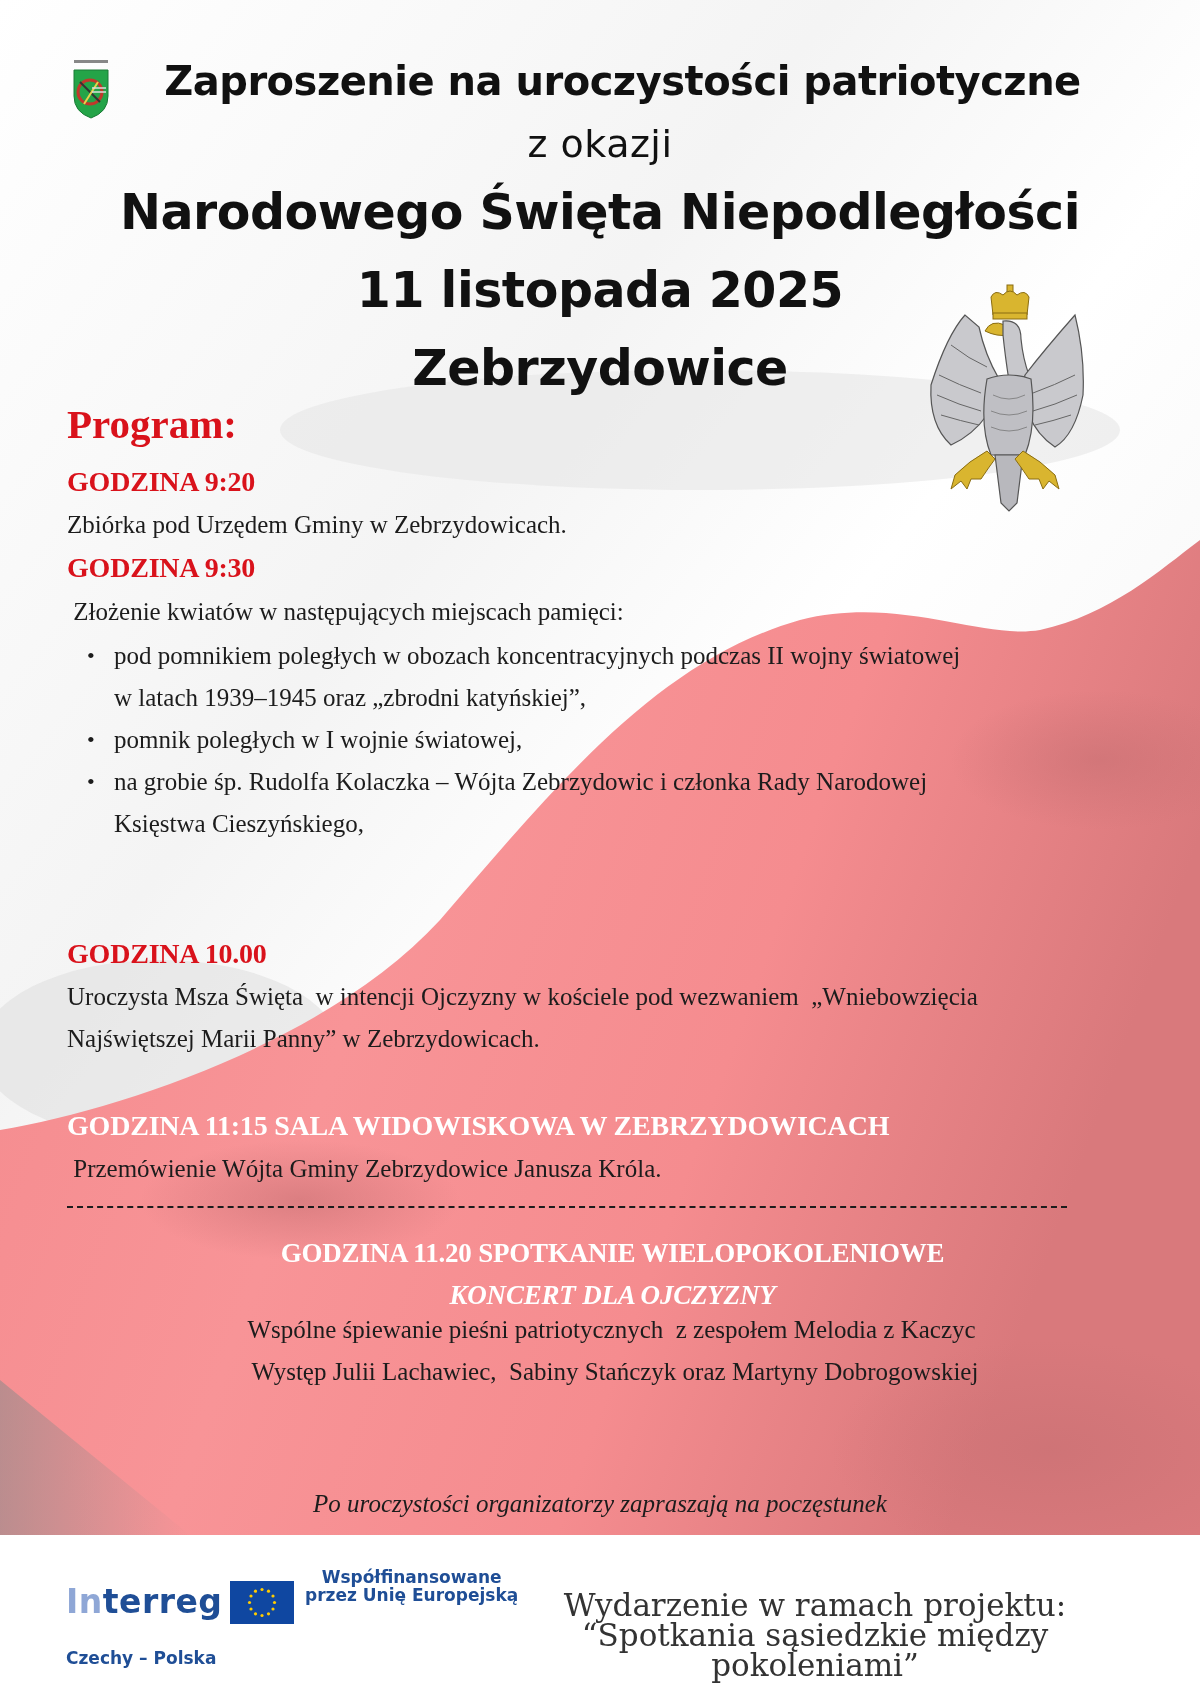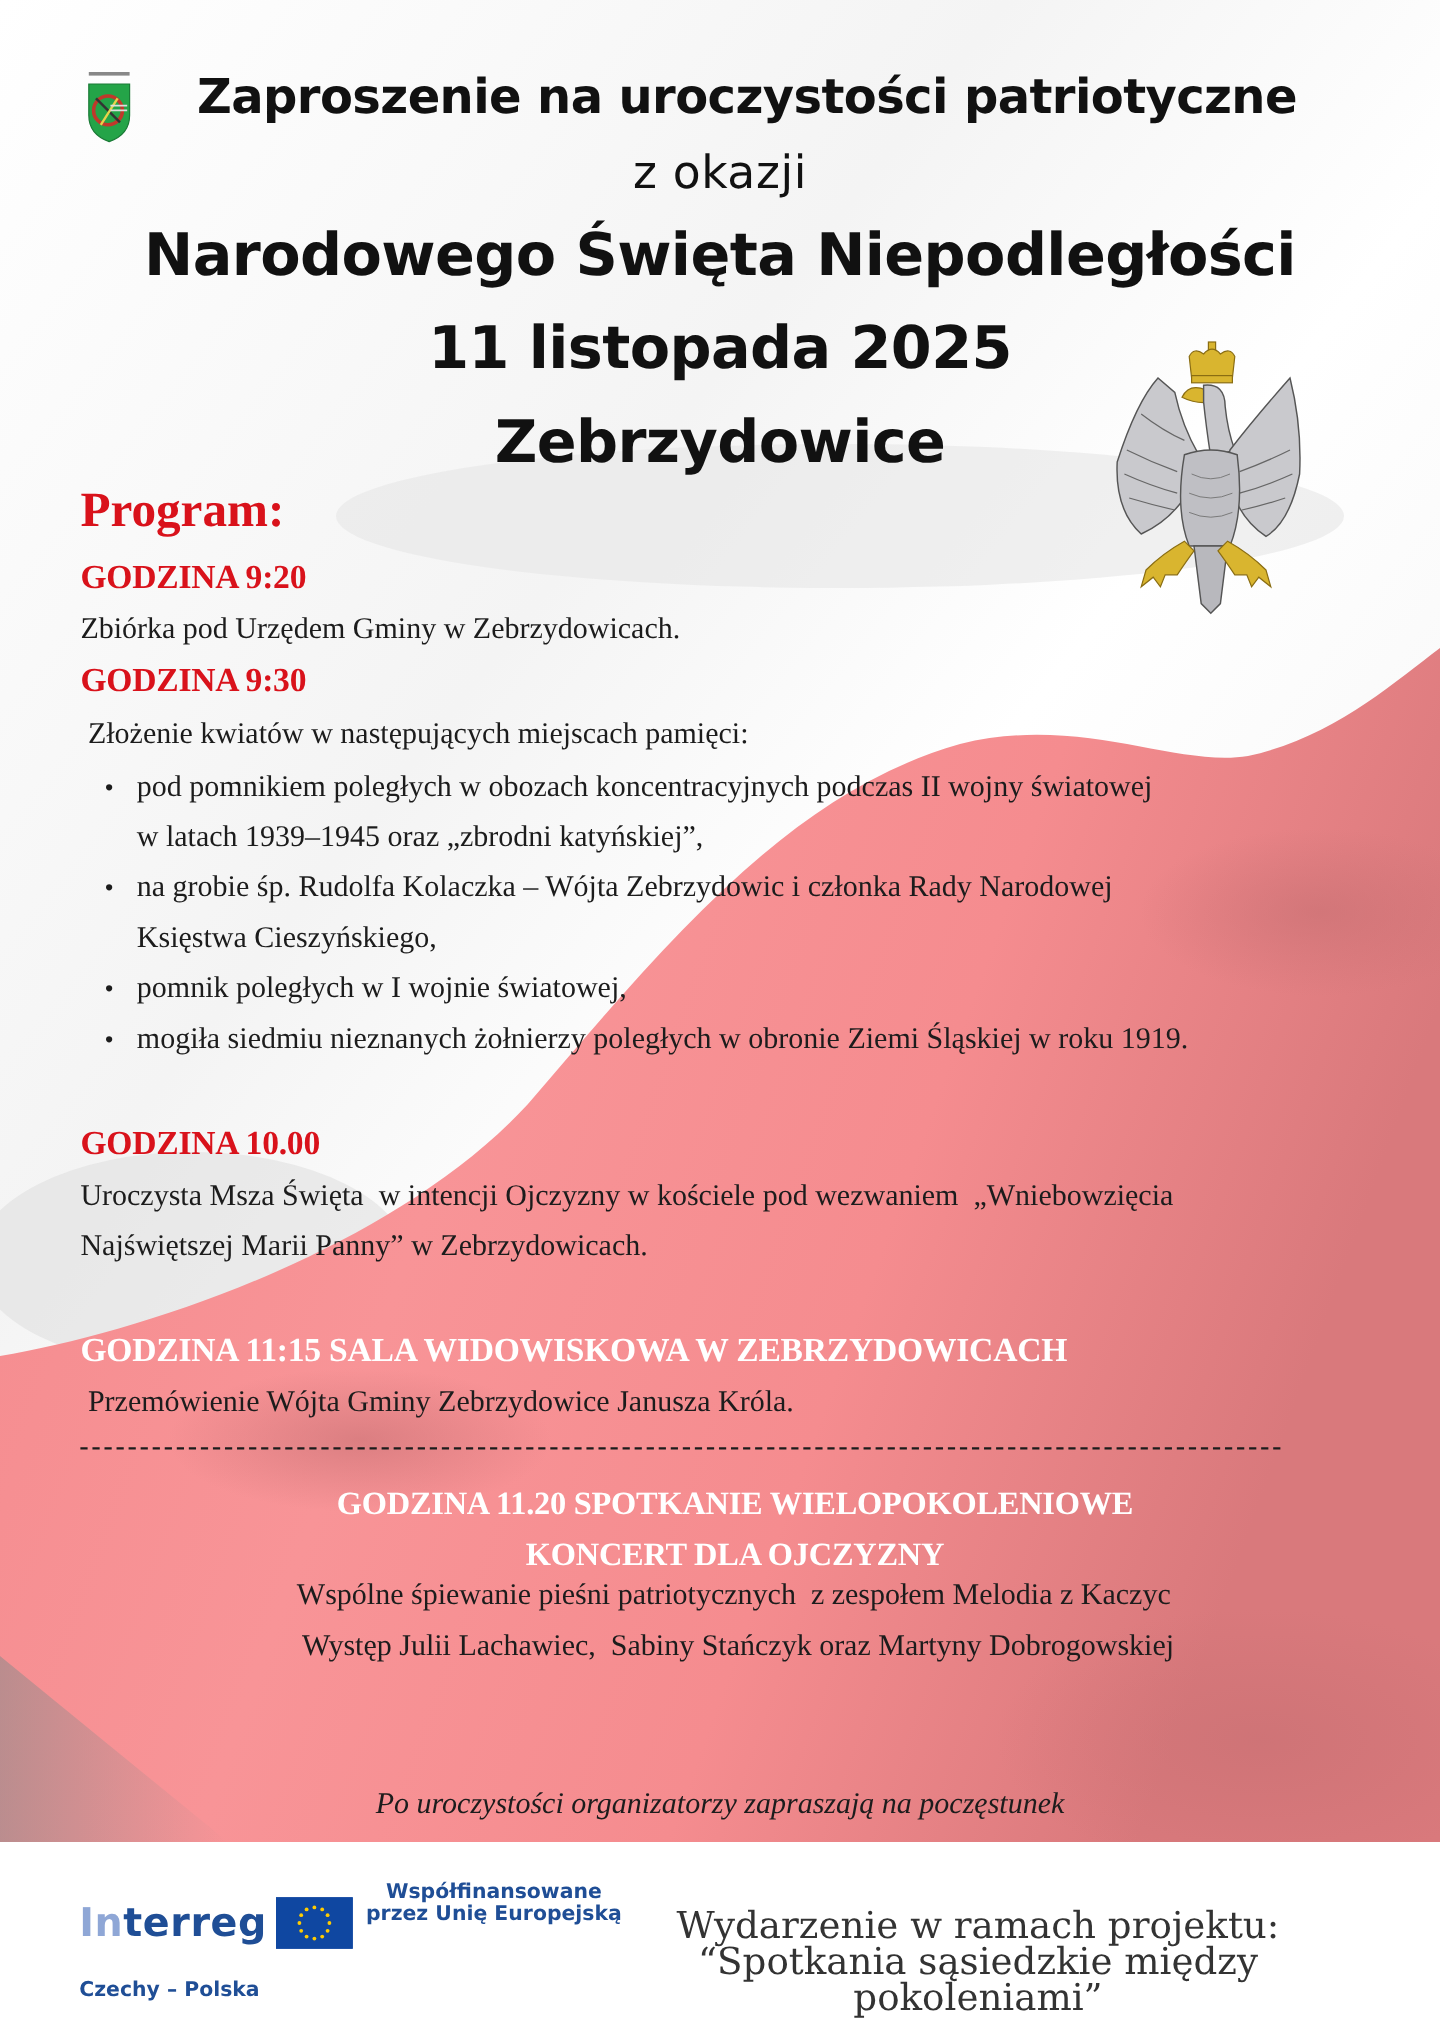--- a/index.html
+++ b/index.html
@@ -153,42 +153,39 @@
 
 <div class="hour" style="top:552px;">GODZINA 9:30</div>
 <div class="para" style="top:591px; white-space:pre;"> Złożenie kwiatów w następujących miejscach pamięci:</div>
 
 <ul class="bullets">
   <li>
     <span>pod pomnikiem poległych w obozach koncentracyjnych podczas II wojny światowej</span><br>
     <span>w latach 1939–1945 oraz „zbrodni katyńskiej”,</span>
   </li>
   <li>
+    <span>pomnik poległych w I wojnie światowej,</span>
+  </li>
+  <li>
     <span>na grobie śp. Rudolfa Kolaczka – Wójta Zebrzydowic i członka Rady Narodowej</span><br>
     <span>Księstwa Cieszyńskiego,</span>
   </li>
-  <li>
-    <span>pomnik poległych w I wojnie światowej,</span>
-  </li>
-  <li>
-    <span>mogiła siedmiu nieznanych żołnierzy poległych w obronie Ziemi Śląskiej w roku 1919.</span>
-  </li>
 </ul>
 
 <div class="hour" style="top:938px;">GODZINA 10.00</div>
 <div class="para" style="top:976px; white-space:pre;">Uroczysta Msza Święta  w intencji Ojczyzny w kościele pod wezwaniem  „Wniebowzięcia</div>
 <div class="para" style="top:1018px;">Najświętszej Marii Panny” w Zebrzydowicach.</div>
 
 <div class="hour white" style="top:1110px;">GODZINA 11:15 SALA WIDOWISKOWA W ZEBRZYDOWICACH</div>
 <div class="para" style="top:1148px; white-space:pre;"> Przemówienie Wójta Gminy Zebrzydowice Janusza Króla.</div>
 
 <div class="divider"></div>
 
 <div class="center-line c-hour" style="top:1238px; padding-left:25px;">GODZINA 11.20 SPOTKANIE WIELOPOKOLENIOWE</div>
-<div class="center-line c-hour" style="top:1280px; padding-left:25px;">KONCERT DLA OJCZYZNY</div>
+<div class="center-line c-hour" style="top:1280px; padding-left:25px;font-style:italic;">KONCERT DLA OJCZYZNY</div>
 <div class="center-line c-text" style="top:1316px; white-space:pre; padding-left:23px;">Wspólne śpiewanie pieśni patriotycznych  z zespołem Melodia z Kaczyc</div>
 <div class="center-line c-text" style="top:1358px; white-space:pre; padding-left:30px;">Występ Julii Lachawiec,  Sabiny Stańczyk oraz Martyny Dobrogowskiej</div>
 
 <div class="center-line closing" style="top:1490px;">Po uroczystości organizatorzy zapraszają na poczęstunek</div>
 
 <div class="interreg"><span class="light">In</span><span>terreg</span></div>
 
 <svg class="eu-flag" viewBox="0 0 64 43">
   <rect width="64" height="43" fill="#0f47a1"></rect>
   <g fill="#ffcc00">

